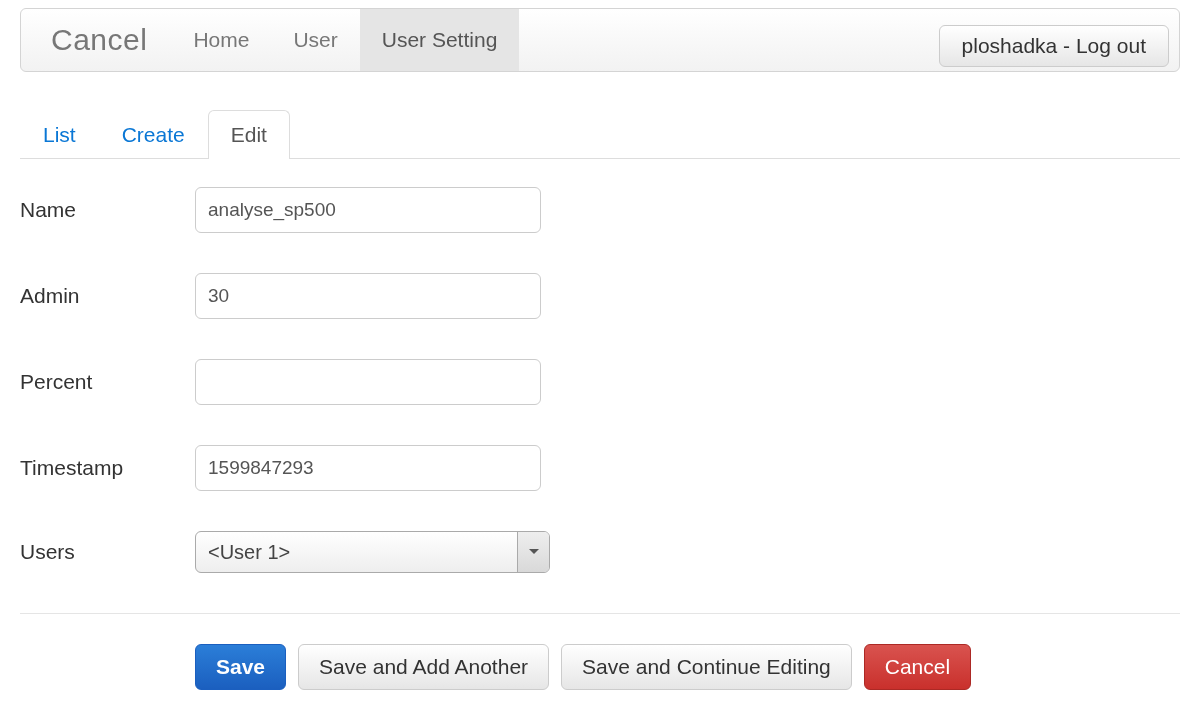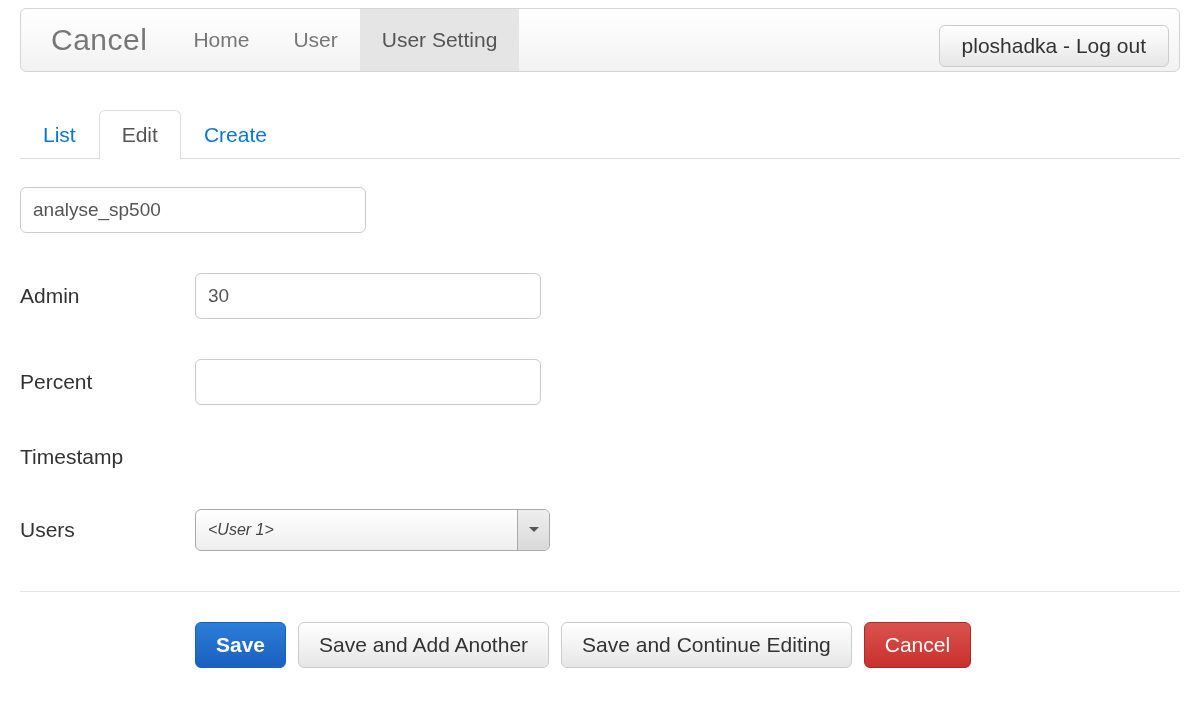--- a/index.html
+++ b/index.html
@@ -119,23 +119,22 @@
     display: flex;
     align-items: stretch;
     overflow: hidden;
     cursor: pointer;
   }
   .select-text {
     flex: 1;
     display: flex;
     align-items: center;
     padding: 0 12px;
-    font-size: 16px;
+    font-size: 20px;
     color: #444;
-    font-style: italic;
   }
   .select-arrow {
     width: 32px;
     border-left: 1px solid #aaa;
     background: linear-gradient(to bottom, #eeeeee, #d9d9d9);
     display: flex;
     align-items: center;
     justify-content: center;
   }
   .select-arrow svg { width: 12px; height: 8px; fill: #555; }
@@ -186,42 +185,44 @@
     <div class="brand">Cancel</div>
     <div class="nav-item">Home</div>
     <div class="nav-item">User</div>
     <div class="nav-item active">User Setting</div>
     <div class="nav-spacer"></div>
     <button class="logout-btn">ploshadka - Log out</button>
   </div>
 
   <div class="tabs">
     <div class="tab inactive">List</div>
+    <div class="tab inactive">Create</div>
     <div class="tab active">Edit</div>
-    <div class="tab inactive">Create</div>
   </div>
 
   <div class="form">
 
     <div class="form-row">
+      <div class="form-label">Name</div>
       <input class="text-input" type="text" value="analyse_sp500" style="">
     </div>
 
     <div class="form-row">
       <div class="form-label">Admin</div>
       <input class="text-input" type="text" value="30" style="">
     </div>
 
     <div class="form-row">
       <div class="form-label">Percent</div>
       <input class="text-input" type="text" value="" style="">
     </div>
 
     <div class="form-row">
       <div class="form-label">Timestamp</div>
+      <input class="text-input" type="text" value="1599847293" style="">
     </div>
 
     <div class="form-row">
       <div class="form-label">Users</div>
       <div class="select-wrap">
         <div class="select-text">&lt;User 1&gt;</div>
         <div class="select-arrow">
           <svg viewBox="0 0 12 8">
               <path d="M1 1 L6 6 L11 1 Z"></path>
             </svg>

